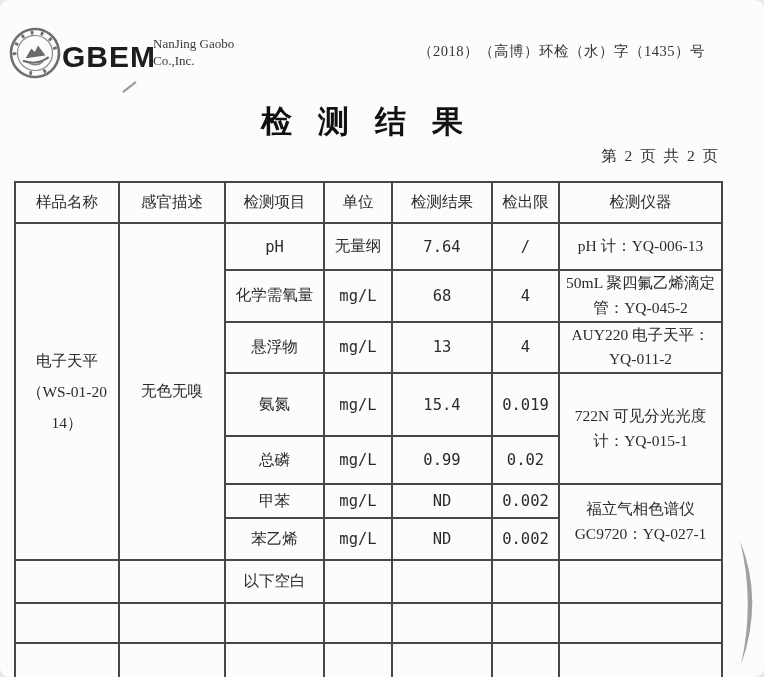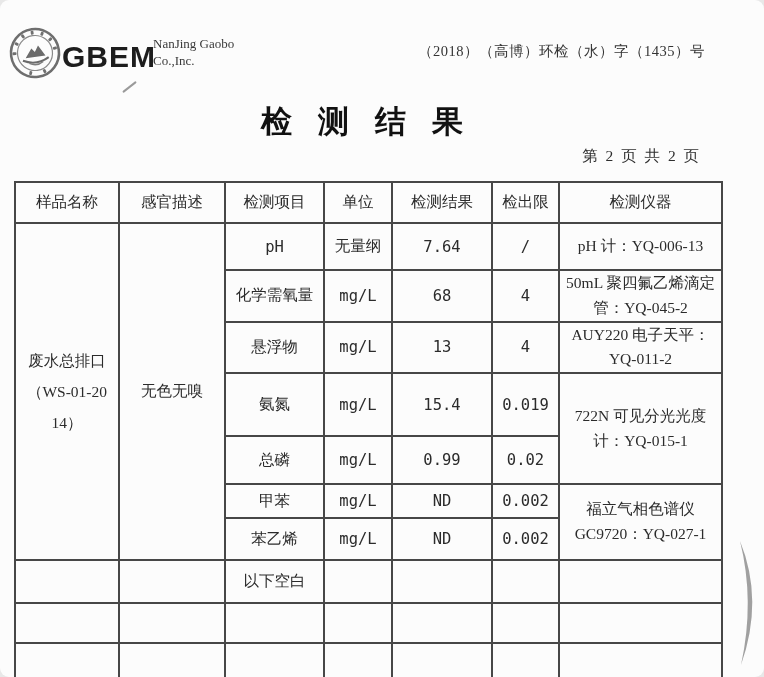--- a/index.html
+++ b/index.html
@@ -34,21 +34,21 @@
     background:#9a9a9a;transform:rotate(-38deg);border-radius:2px;
   }
   
   .report-title{
     position:absolute;left:0;right:40px;top:101px;
     text-align:center;
     font-size:31px;font-weight:bold;color:#111;
     letter-spacing:26px;text-indent:26px;
   }
   .page-info{
-    position:absolute;right:63px;top:146px;
+    position:absolute;right:44px;top:146px;
     font-size:15.5px;letter-spacing:2px;color:#2e2e2e;
   }
   
   table.results{
     position:absolute;left:14px;top:181px;
     width:707px;
     border-collapse:collapse;table-layout:fixed;
     border:2px solid #3c3c3c;border-bottom:none;
   }
   table.results td,table.results th{
@@ -124,21 +124,21 @@
       <th>感官描述</th>
       <th>检测项目</th>
       <th>单位</th>
       <th>检测结果</th>
       <th>检出限</th>
       <th>检测仪器</th>
     </tr>
 
     <tr style="height:47px">
       <td rowspan="7" class="sample-cell">
-        <span class="line">废水总排口</span>
+        <span class="line">电子天平</span>
         <span class="line">（WS-01-20</span>
         <span class="line">14）</span>
       </td>
       <td rowspan="7">无色无嗅</td>
       <td class="mono">pH</td>
       <td>无量纲</td>
       <td class="mono">7.64</td>
       <td class="mono">/</td>
       <td class="inst">
         <span class="line">pH 计：YQ-006-13</span>

